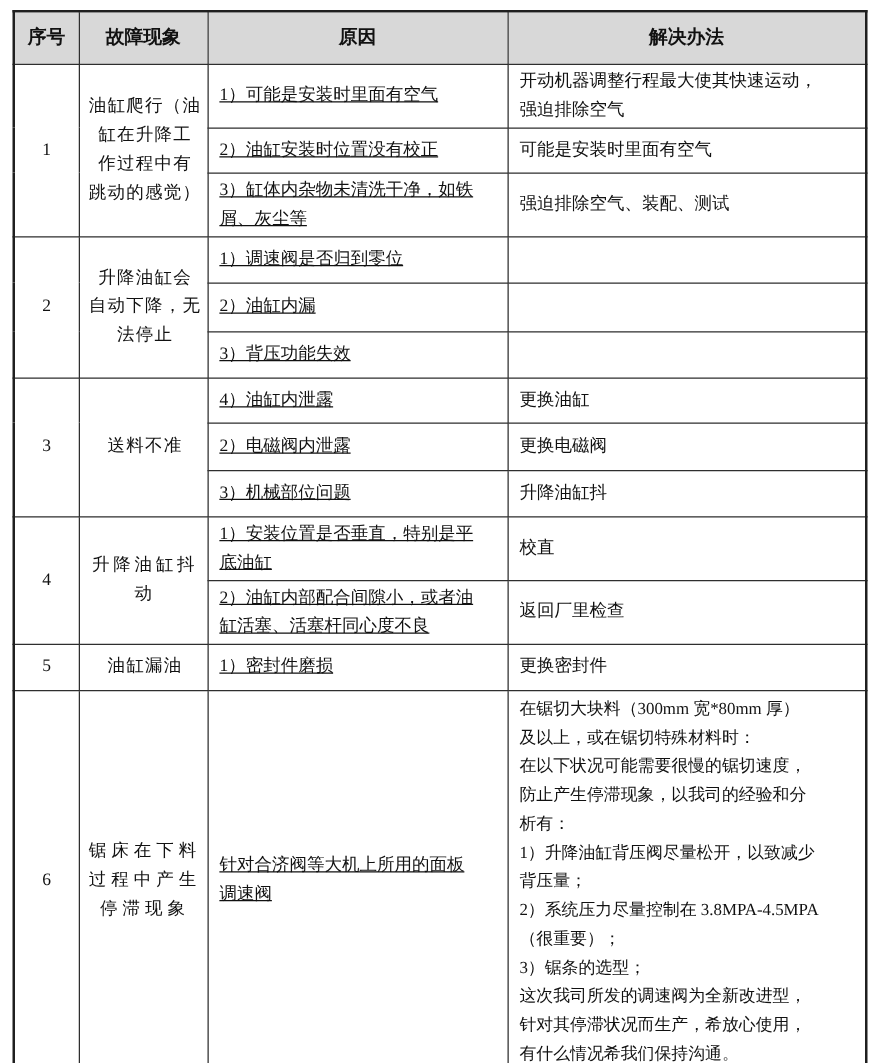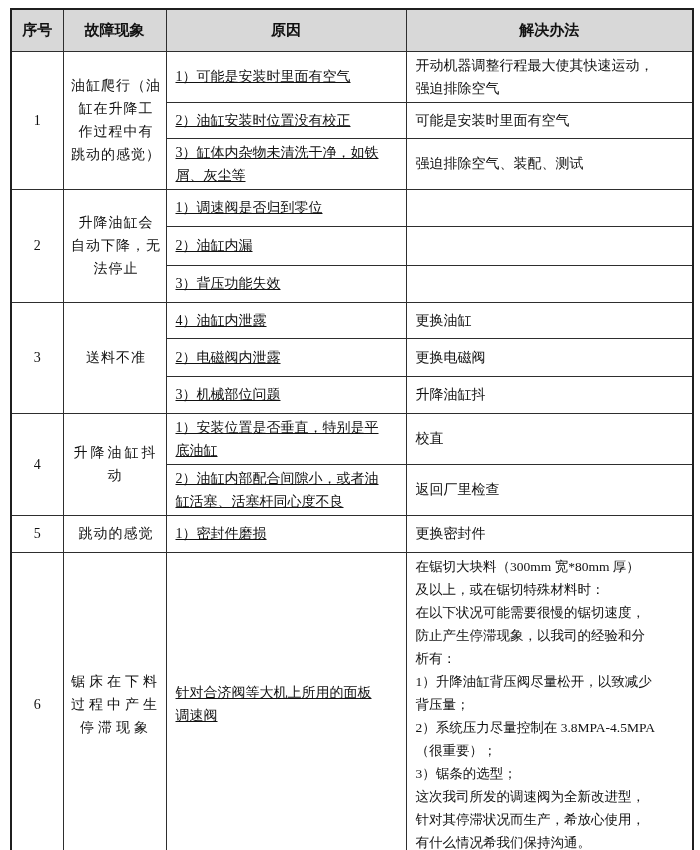--- a/index.html
+++ b/index.html
@@ -136,21 +136,21 @@
     <td class="cell-sol">校直</td>
   </tr>
   <tr style="height:47px">
     <td class="cell-cause">2）油缸内部配合间隙小，或者油
 缸活塞、活塞杆同心度不良</td>
     <td class="cell-sol">返回厂里检查</td>
   </tr>
 
   <tr style="height:37px">
     <td class="cell-no">5</td>
-    <td class="cell-phen">跳动的感觉</td>
+    <td class="cell-phen">油缸漏油</td>
     <td class="cell-cause">1）密封件磨损</td>
     <td class="cell-sol">更换密封件</td>
   </tr>
 
   <tr style="height:301px">
     <td class="cell-no">6</td>
     <td class="cell-phen sp4">锯床在下料
 过程中产生
 停滞现象</td>
     <td class="cell-cause">针对合济阀等大机上所用的面板

